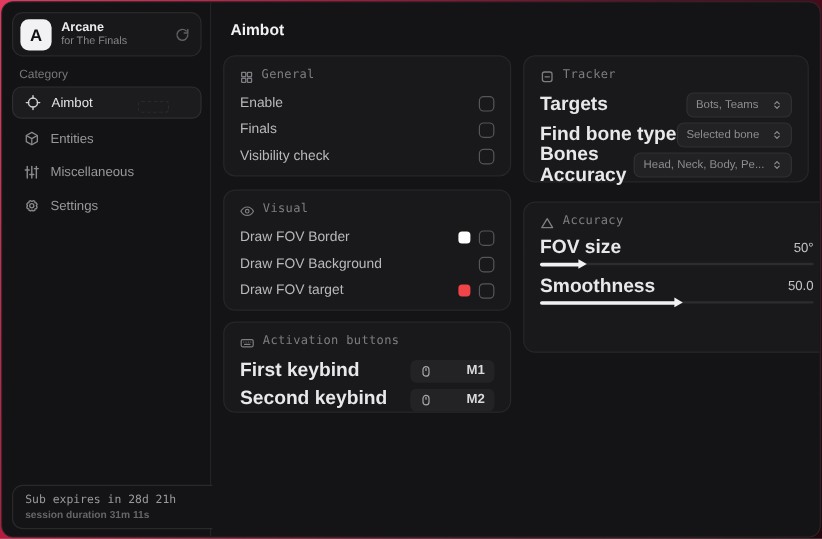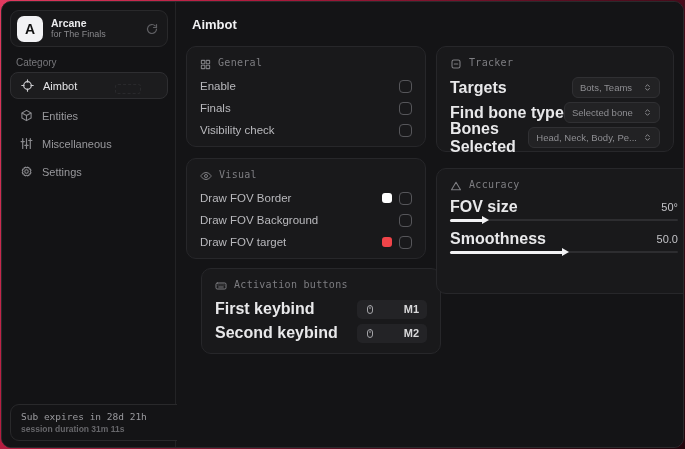--- a/index.html
+++ b/index.html
@@ -40,21 +40,21 @@
     background:#141416; border:1px solid #29292b; border-radius:9px; padding:6px 10px 0; }
   #sub-line1 { font-family:"DejaVu Sans Mono", monospace; font-size:9.5px; color:#9a9a9e; white-space:nowrap; }
   #sub-line2 { font-size:8.5px; font-weight:bold; color:#66666a; margin-top:2px; white-space:nowrap; }
   
   #main { position:absolute; left:175px; top:0; right:0; bottom:0; background:#141416; }
   #page-title { position:absolute; left:15px; top:15px; font-size:13px; font-weight:bold; color:#f1f1f3; }
   .panel { position:absolute; background:#19191b; border:1px solid #27272a; border-radius:10px;
     padding:10px 13px; }
   #panel-general    { left:9px;  top:44px;  width:240px; height:101px; }
   #panel-visual     { left:9px;  top:156px; width:240px; height:101px; }
-  #panel-activation { left:24px;  top:266px; width:240px; height:86px;  }
+  #panel-activation { left:9px;  top:266px; width:240px; height:76px;  }
   #panel-tracker    { left:259px; top:44px;  width:238px; height:106px; }
   #panel-accuracy   { left:259px; top:166px; width:256px; height:126px; }
   .panel-header { display:flex; gap:7px; color:#7e7e82;
     font-family:"DejaVu Sans Mono", monospace; font-size:10px; letter-spacing:.3px; height:14px; margin-bottom:4px; }
   .prow { display:flex; align-items:center; justify-content:space-between; height:22px; }
   .prow-tall { height:24px; }
   .row-label { font-size:11.5px; color:#b9b9bd; }
   .row-label.bright { color:#e8e8ea; font-weight:bold; font-size:16px; }
   .row-right { display:flex; align-items:center; gap:7px; }
   .checkbox { width:13px; height:13px; border:1.5px solid #56565a; border-radius:4px; background:transparent; }
@@ -265,21 +265,21 @@
         <span class="dd-pill" style="width:96px;">
           <span class="dtext">Selected bone</span>
           <span class="icon">
             <svg width="9" height="9" viewBox="0 0 24 24" fill="none" stroke="currentColor" stroke-width="2.6" stroke-linecap="round" stroke-linejoin="round">
               <path d="M7 9.5L12 4.5l5 5M7 14.5l5 5 5-5"></path>
             </svg>
           </span>
         </span>
       </div>
       <div class="prow trow">
-        <span class="row-label bright">Bones Selected</span>
+        <span class="row-label bright">Bones Accuracy</span>
         <span class="dd-pill" style="width:136px;">
           <span class="dtext">Head, Neck, Body, Pe...</span>
           <span class="icon">
             <svg width="9" height="9" viewBox="0 0 24 24" fill="none" stroke="currentColor" stroke-width="2.6" stroke-linecap="round" stroke-linejoin="round">
               <path d="M7 9.5L12 4.5l5 5M7 14.5l5 5 5-5"></path>
             </svg>
           </span>
         </span>
       </div>
     </div>

